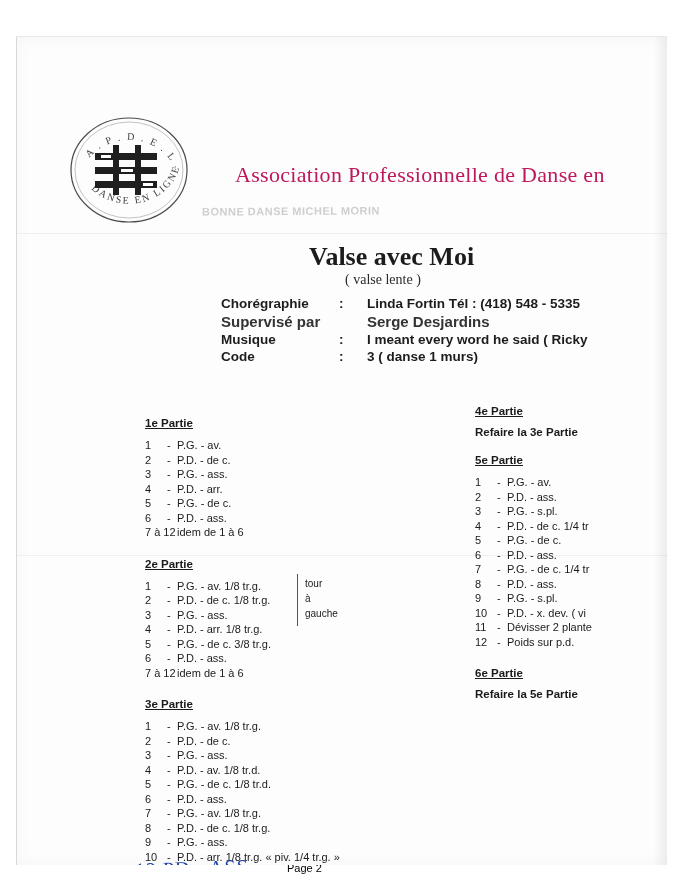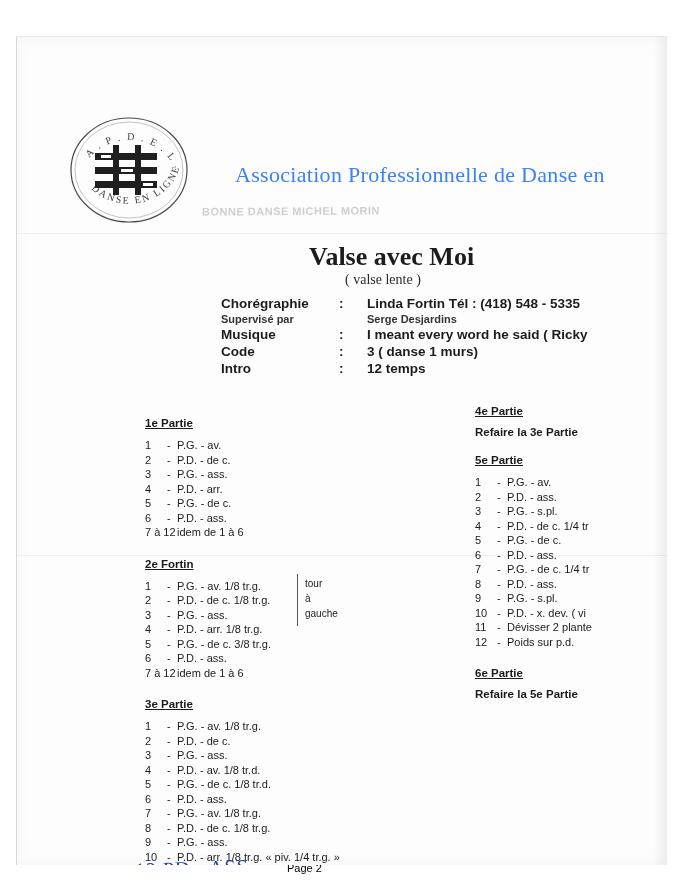--- a/index.html
+++ b/index.html
@@ -65,21 +65,21 @@
     fill: #3b3b3b;
   }
 
   
   .assoc-name {
     position: absolute;
     left: 218px;
     top: 125px;
     font-family: "Liberation Serif", serif;
     font-size: 22px;
-    color: #3b82f6;
+    color: #be185d;
     letter-spacing: 0.3px;
     white-space: nowrap;
   }
   .assoc-addr {
     position: absolute;
     left: 270px;
     top: 156px;
     font-family: "Liberation Sans", sans-serif;
     font-size: 11.5px;
     font-weight: bold;
@@ -131,21 +131,21 @@
     font-size: 13.5px;
     font-weight: bold;
     color: #1c1c1c;
     border-collapse: collapse;
   }
   .info-table td { padding: 1px 0; vertical-align: top; white-space: nowrap; }
   .info-table td.k { width: 118px; }
   .info-table td.c { width: 26px; }
   .info-table td.v { padding-left: 2px; }
   .info-table tr.small td.v,
-  .info-table tr.small td.k { font-size: 11px; font-weight: bold; color: #333; }
+  .info-table tr.small td.k { font-size: 15px; font-weight: bold; color: #333; }
 
   
   .col {
     position: absolute;
     font-family: "Liberation Sans", sans-serif;
     color: #1b1b1b;
   }
   #col-left  { left: 128px; top: 380px; width: 250px; }
   #col-right { left: 458px; top: 368px; width: 210px; }
 
@@ -278,25 +278,20 @@
         <tr>
           <td class="k">Musique</td>
           <td class="c">:</td>
           <td class="v">I meant every word he said ( Ricky </td>
         </tr>
         <tr>
           <td class="k">Code</td>
           <td class="c">:</td>
           <td class="v">3 ( danse 1 murs)</td>
         </tr>
-        <tr>
-          <td class="k">Intro</td>
-          <td class="c">:</td>
-          <td class="v">12 temps</td>
-        </tr>
       </tbody>
   </table>
 
   <div class="col" id="col-left">
       <div class="block">
         <div class="part-head">1e Partie</div>
         <ul class="steps">
           <li>
             <span class="num">1</span>
             <span class="dash">-</span>
@@ -328,21 +323,21 @@
             <span class="txt">P.D. -   ass.</span>
           </li>
           <li>
             <span class="num">7 à 12</span>
             <span class="dash"></span>
             <span class="txt">idem de 1 à 6</span>
           </li>
         </ul>
       </div>
       <div class="block">
-        <div class="part-head">2e Fortin</div>
+        <div class="part-head">2e Partie</div>
         <ul class="steps">
           <li>
             <span class="num">1</span>
             <span class="dash">-</span>
             <span class="txt">P.G. -   av. 1/8 tr.g.</span>
           </li>
           <li>
             <span class="num">2</span>
             <span class="dash">-</span>
             <span class="txt">P.D. -   de c. 1/8 tr.g.</span>

